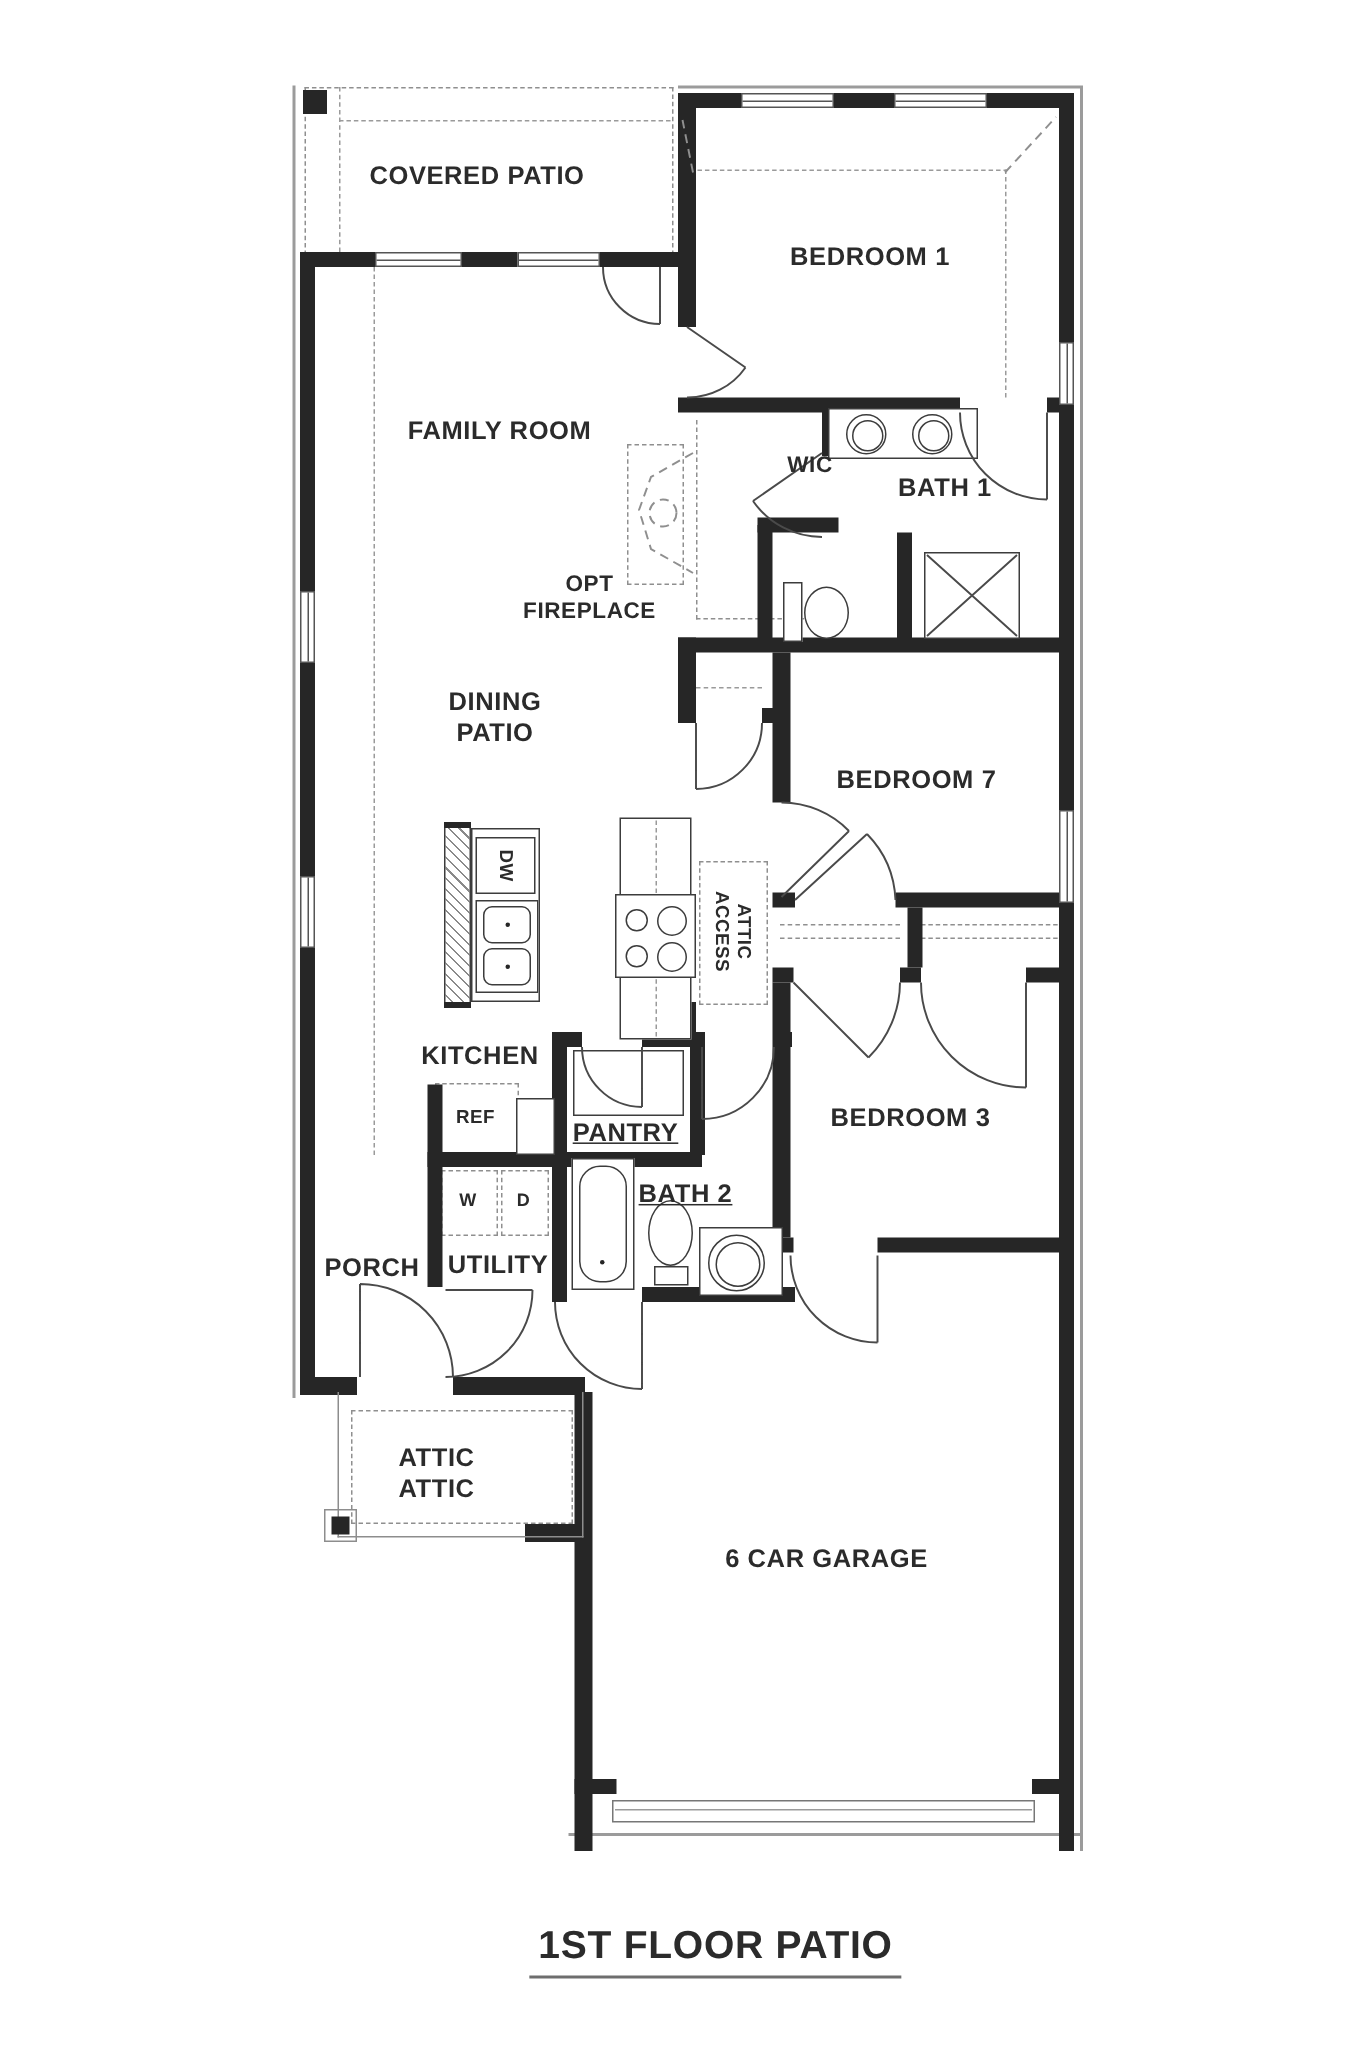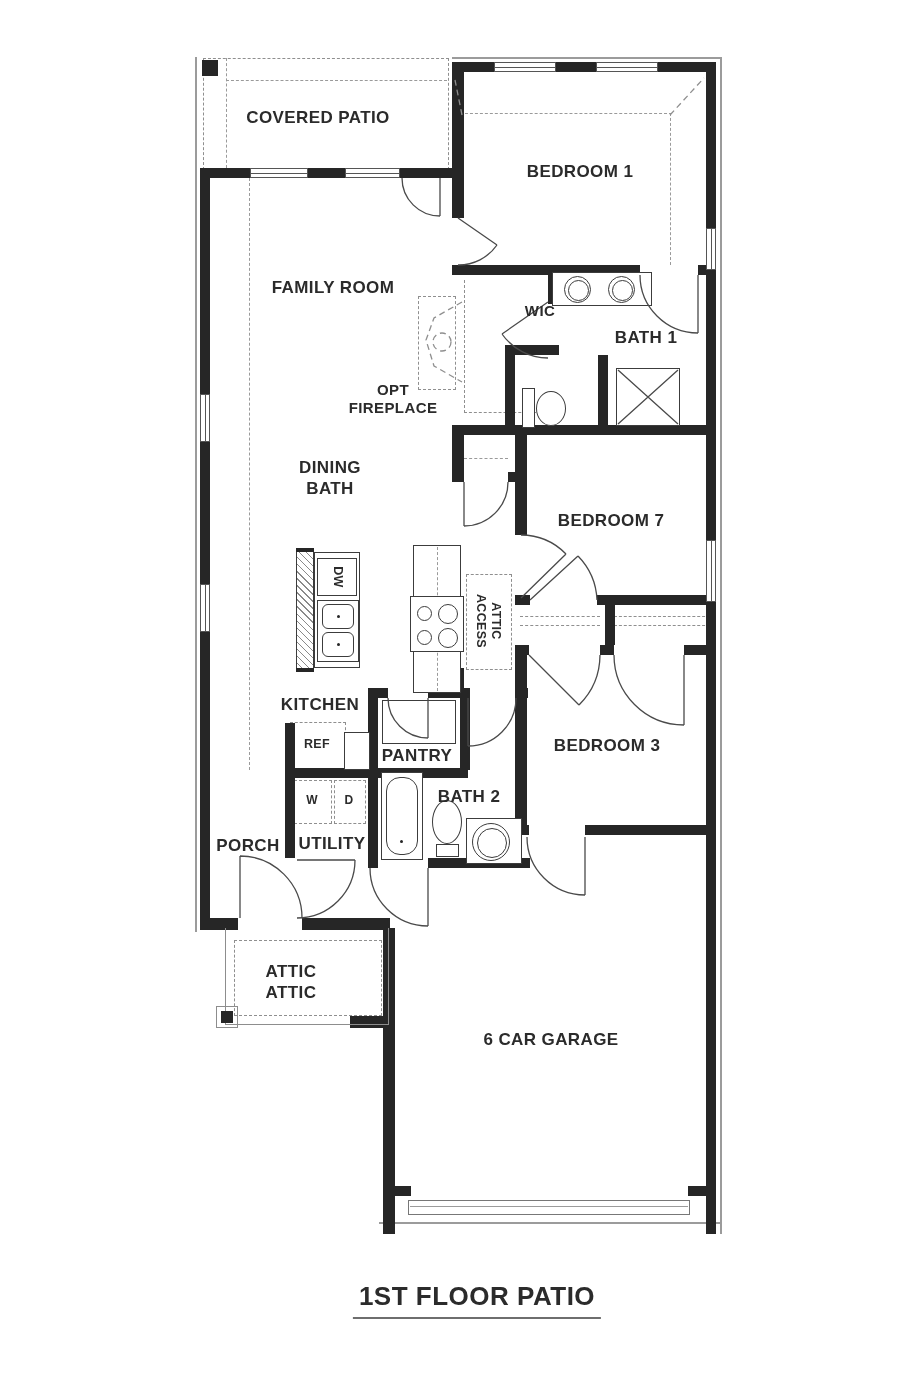--- a/index.html
+++ b/index.html
@@ -205,40 +205,40 @@
       <path d="M462,302 L434,318 L426,340 L434,366 L462,382"></path>
       <circle cx="442" cy="342" r="9"></circle>
     </g>
   </svg>
 
   <div>
     <div class="lbl" style="left:318px;top:118px;">COVERED PATIO</div>
     <div class="lbl" style="left:580px;top:172px;">BEDROOM 1</div>
     <div class="lbl" style="left:333px;top:288px;">FAMILY ROOM</div>
     <div class="lbl sm" style="left:504px;top:311px;margin-left:36px;">WIC</div>
-    <div class="lbl" style="left:630px;top:338px;margin-left:16px;">BATH 1</div>
+    <div class="lbl" style="left:630px;top:326px;">BATH 1</div>
     <div class="lbl sm" style="left:393px;top:399px;">
       <span>OPT</span><br>
       <span>FIREPLACE</span>
     </div>
     <div class="lbl" style="left:330px;top:479px;">
       <span>DINING</span><br>
-      <span>BATH</span>
+      <span>PATIO</span>
     </div>
     <div class="lbl" style="left:611px;top:521px;">BEDROOM 7</div>
     <div class="lbl xs rot90" style="left:337px;top:577px;">DW</div>
     <div class="lbl xs rot90" style="left:488px;top:621px;">
       <span>ATTIC</span><br>
       <span>ACCESS</span>
     </div>
     <div class="lbl" style="left:320px;top:705px;">KITCHEN</div>
     <div class="lbl xs" style="left:317px;top:745px;">REF</div>
-    <div class="lbl" style="left:417px;top:756px;">PANTRY</div>
+    <div class="lbl" style="left:417px;top:756px;text-decoration:underline;">PANTRY</div>
     <div class="lbl" style="left:607px;top:746px;">BEDROOM 3</div>
-    <div class="lbl" style="left:469px;top:797px;">BATH 2</div>
+    <div class="lbl" style="left:457px;top:797px;text-decoration:underline;">BATH 2</div>
     <div class="lbl tiny" style="left:312px;top:800px;">W</div>
     <div class="lbl tiny" style="left:349px;top:800px;">D</div>
     <div class="lbl" style="left:248px;top:846px;">PORCH</div>
     <div class="lbl" style="left:332px;top:844px;">UTILITY</div>
     <div class="lbl" style="left:291px;top:983px;">
       <span>ATTIC</span><br>
       <span>ATTIC</span>
     </div>
     <div class="lbl" style="left:551px;top:1040px;">6 CAR GARAGE</div>
     <div class="title" style="left:477px;top:1300px;">1ST FLOOR PATIO</div>

